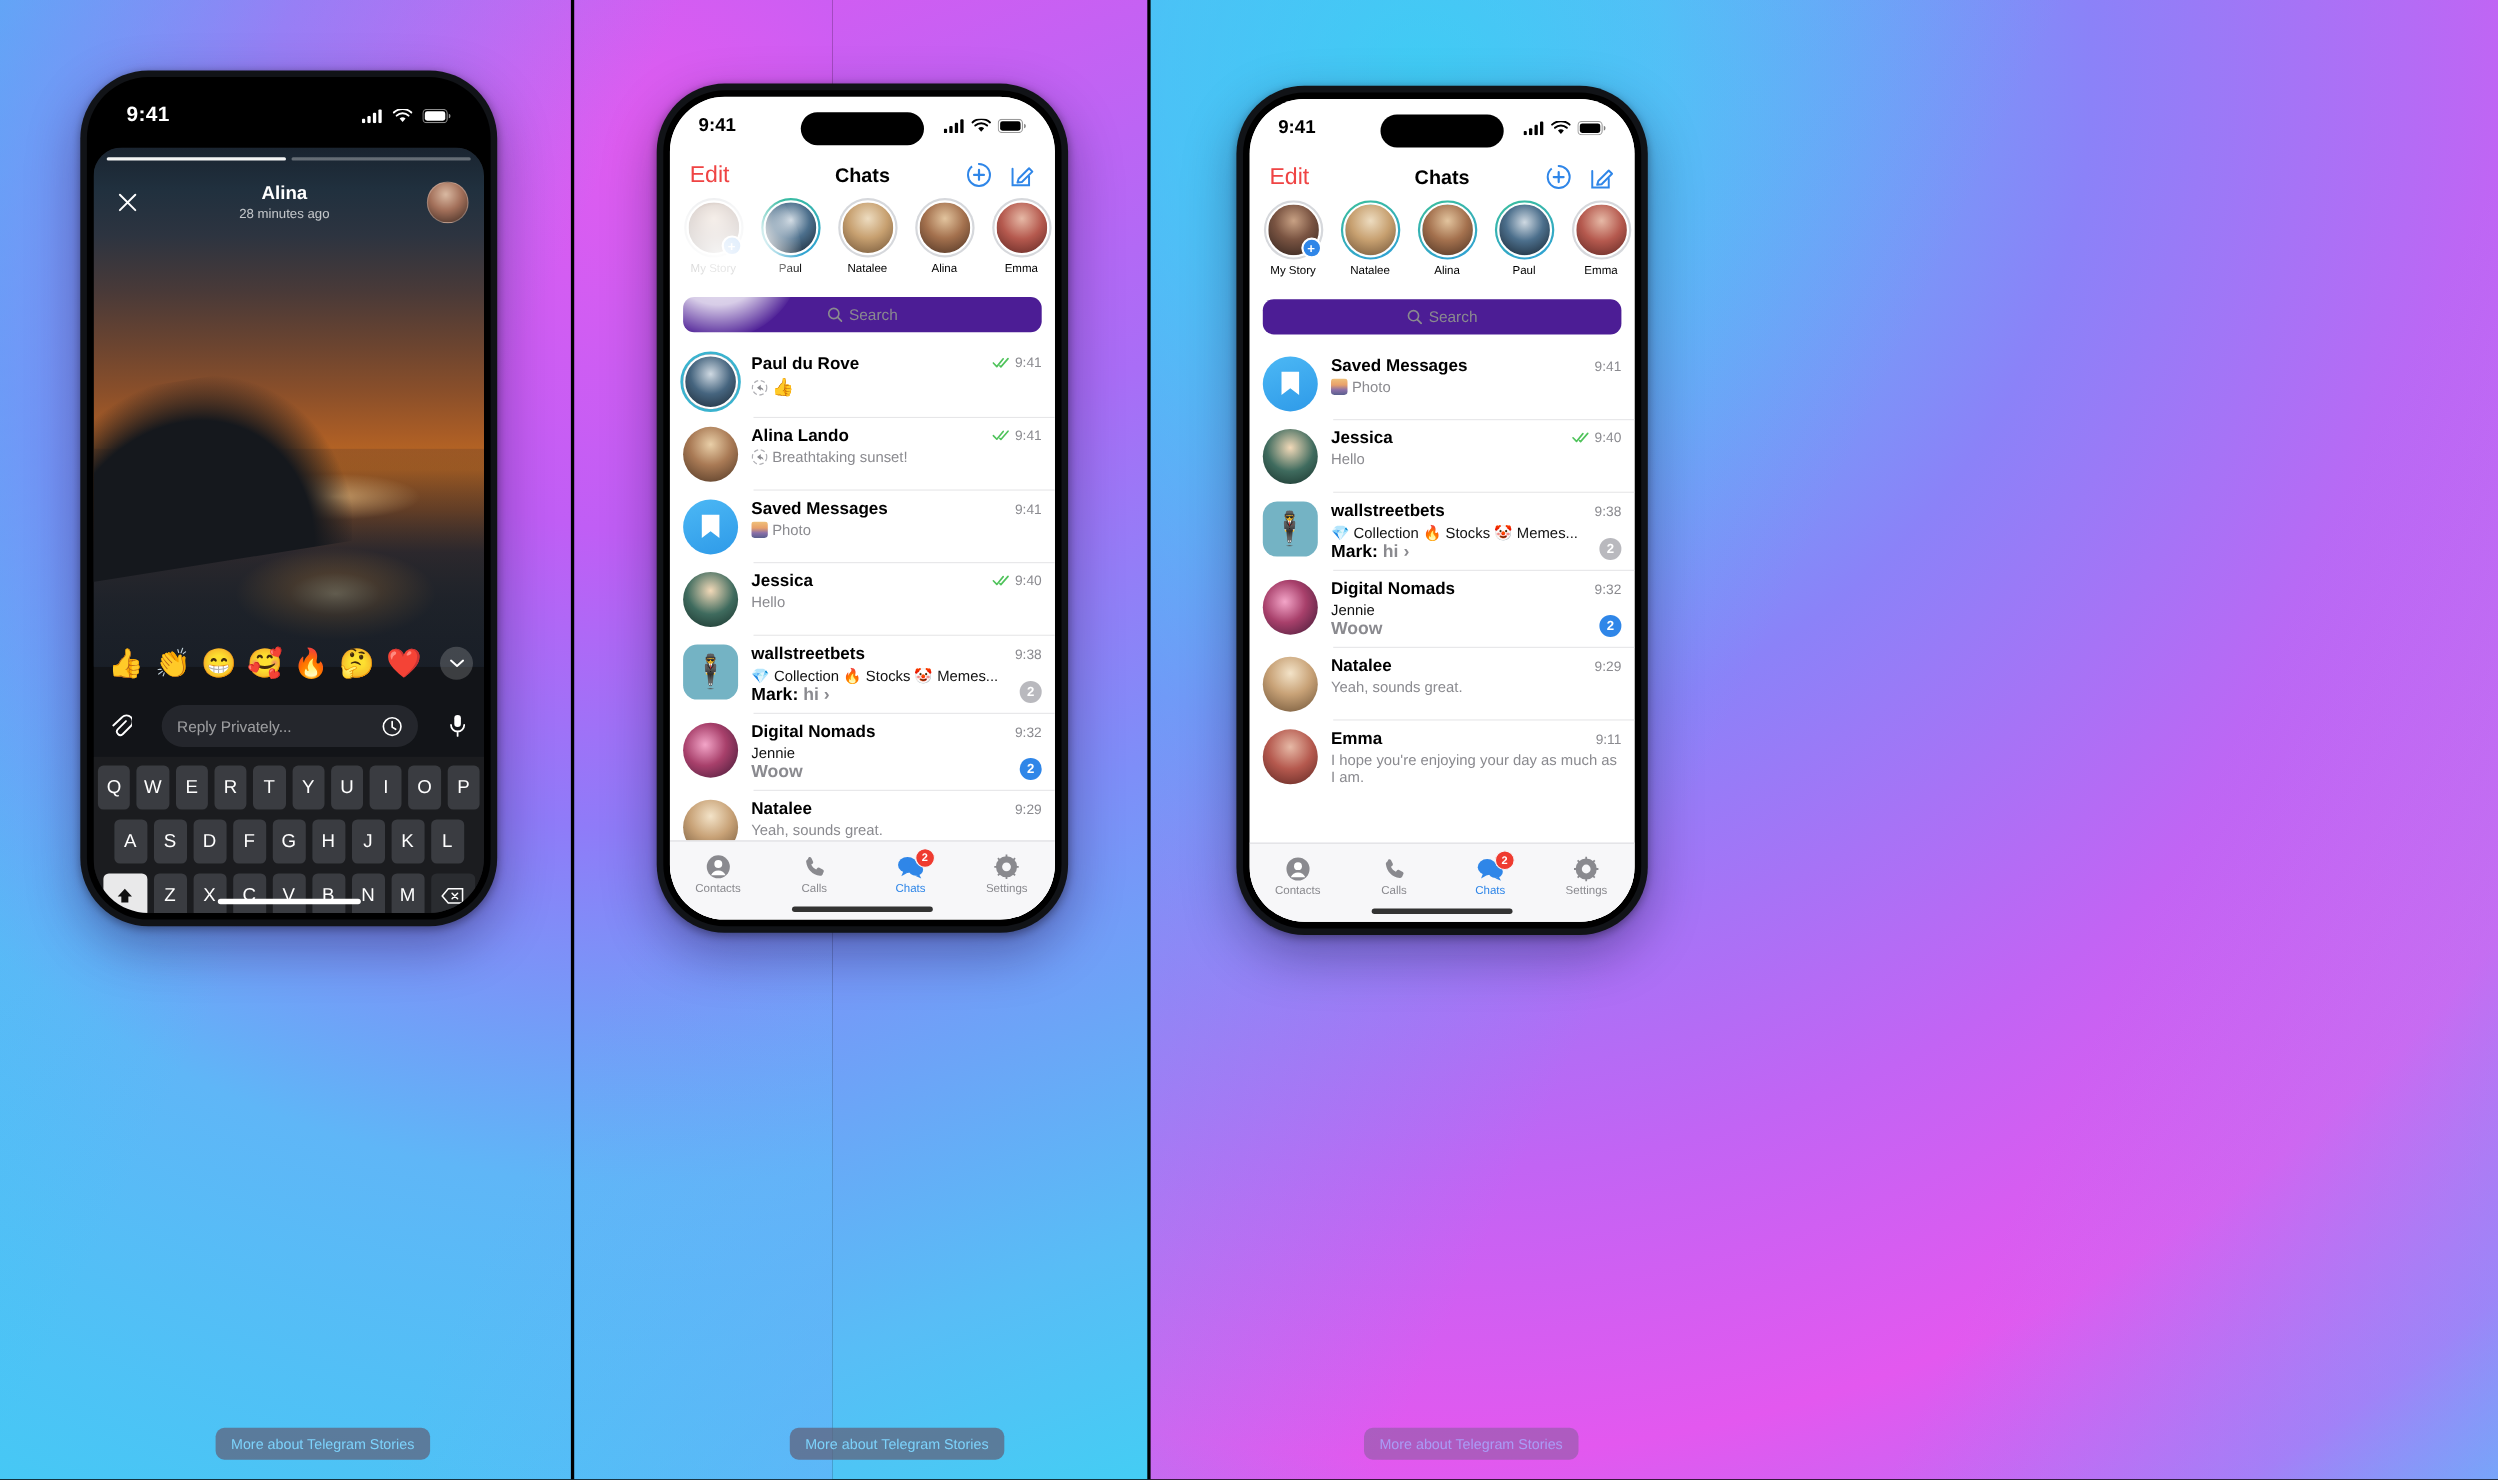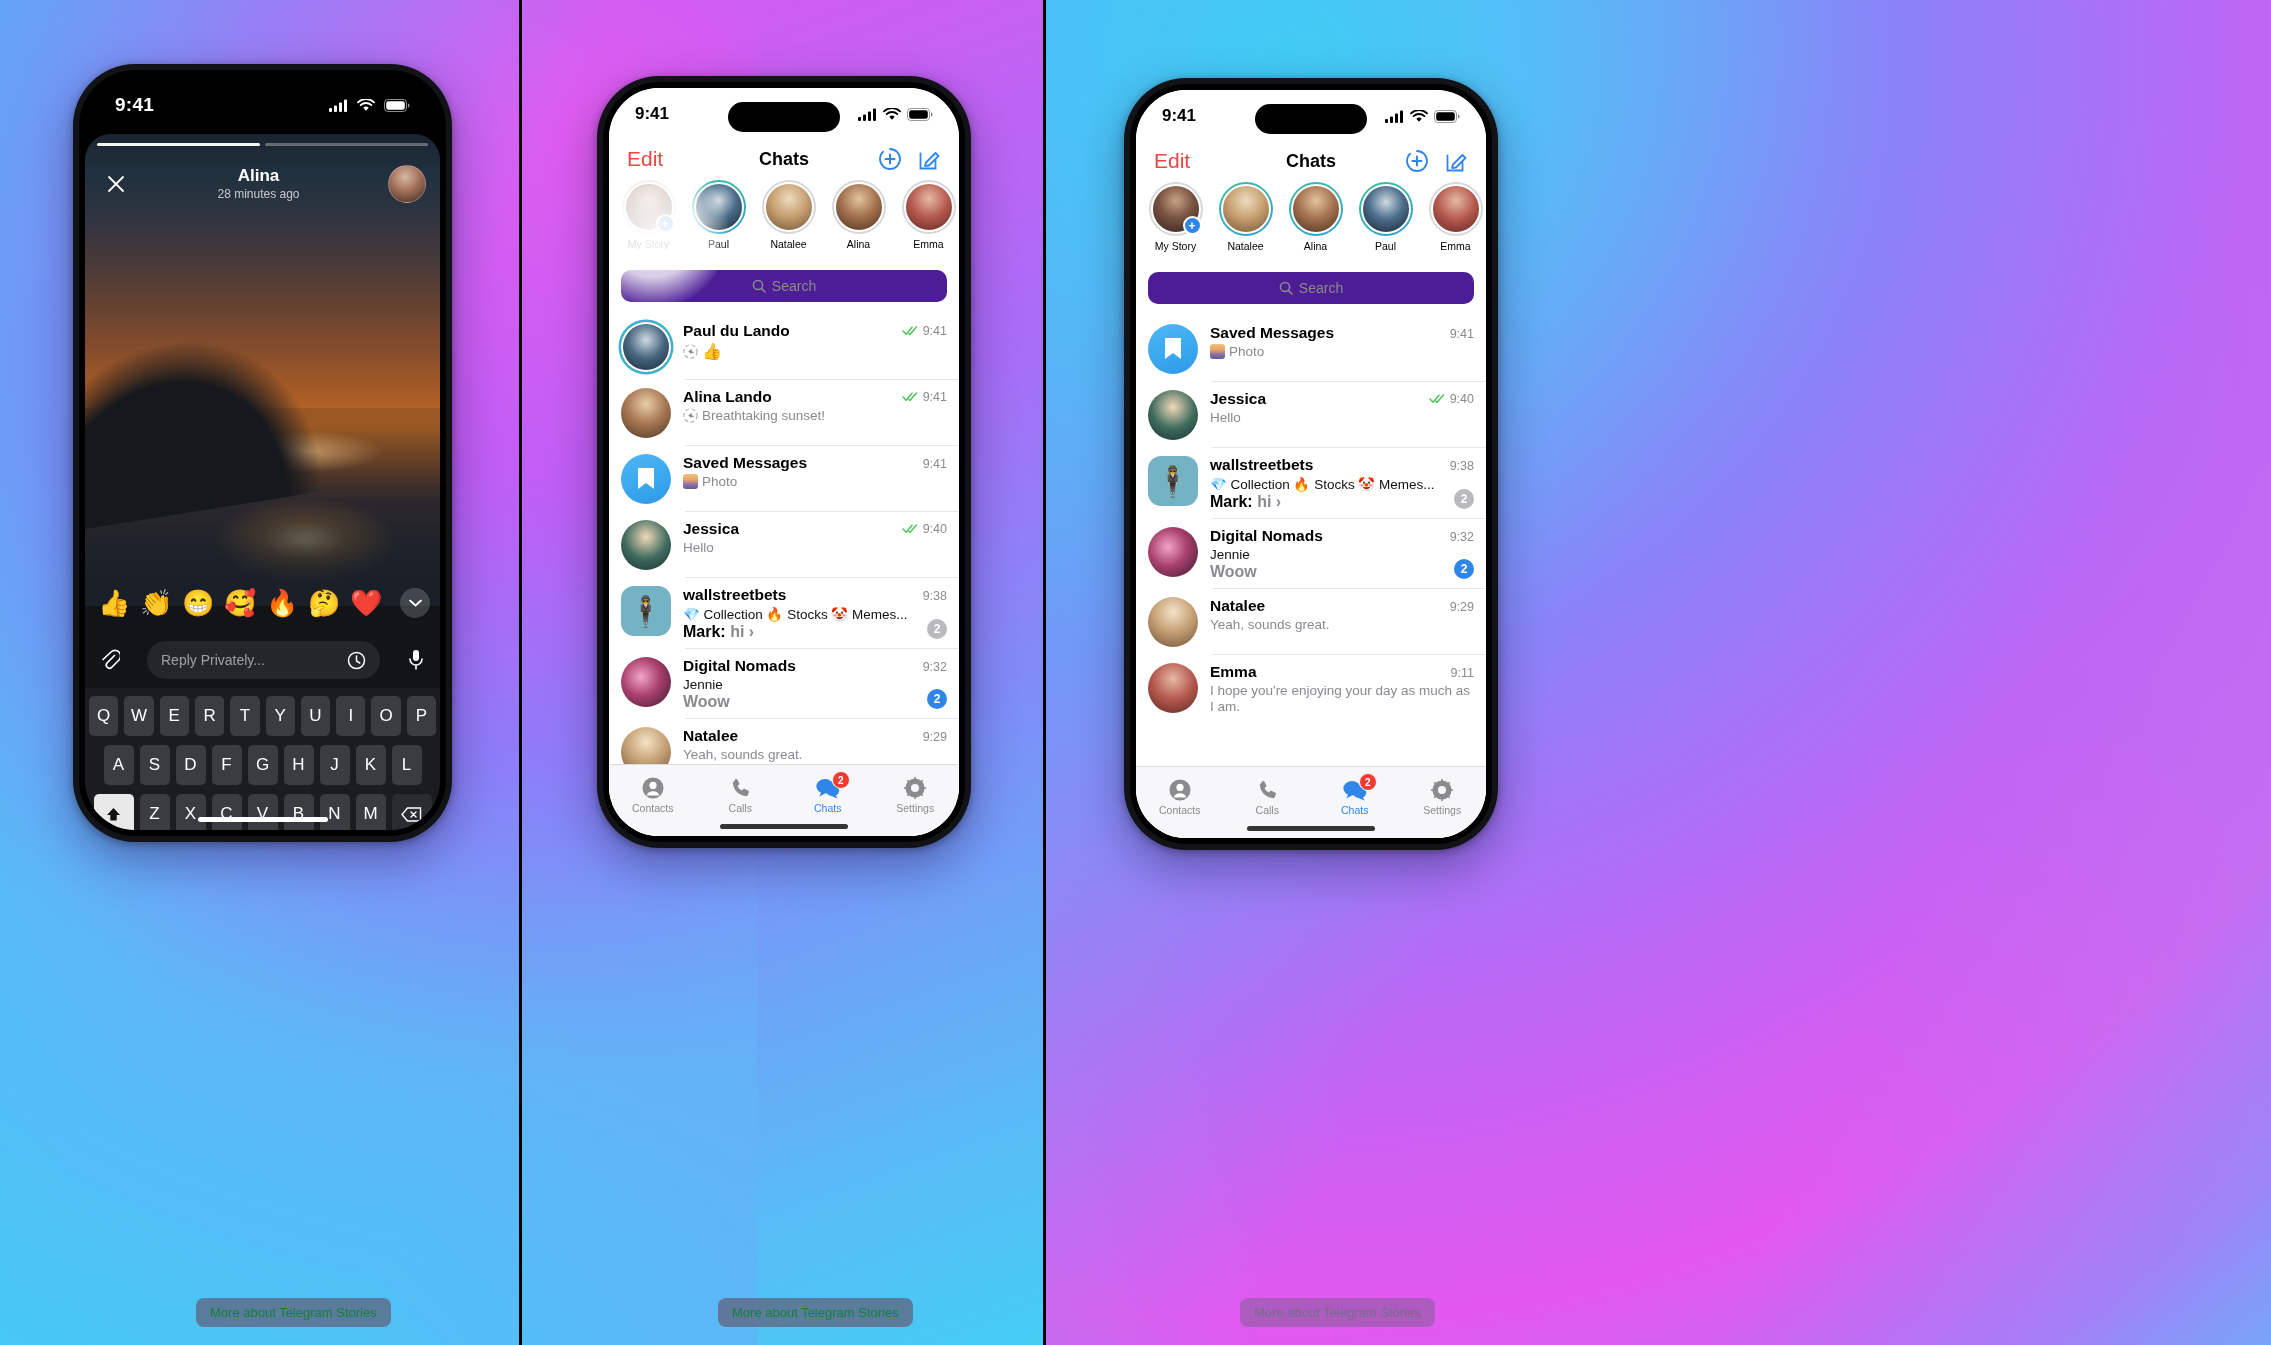--- a/index.html
+++ b/index.html
@@ -223,21 +223,21 @@
   }
   
   .glow {
     position:absolute; left:-32px; top:68px; width:152px; height:152px; border-radius:50%;
     background: radial-gradient(circle, rgba(255,255,255,.95) 0%, rgba(255,255,255,.78) 42%, rgba(255,255,255,0) 72%);
     z-index:18; pointer-events:none;
   }
   
   .cta {
     position:absolute; bottom:18px; border-radius:8px; background:rgba(95,95,120,.72);
-    color:#15803d; font-size:13px; padding:7px 14px; white-space:nowrap; z-index:35;
+    color:#7dd3fc; font-size:13px; padding:7px 14px; white-space:nowrap; z-index:35;
   }
   #cta1 { left:196px; }
   #cta2 { left:718px; }
   #cta3 { left:1240px; opacity:.55; }
 
   .ic-svg { display:block; }
 </style>
 </head>
 <body>
 
@@ -474,21 +474,21 @@
             </svg>
       <span>Search</span>
     </div>
 
     <div class="rows">
 
       <div class="crow">
         <div class="av ringed" style="background:radial-gradient(circle at 50% 36%,#cfd9e2 0%,#46657f 45%,#141f2a 100%)"></div>
         <div class="body">
           <div class="line1">
-            <span class="nm">Paul du Lando</span>
+            <span class="nm">Paul du Rove</span>
             <span class="meta">
               <svg class="ic-svg" width="17" height="11" viewBox="0 0 17 11">
                       <path d="M1 6l3.2 3.3L10 2.2M7 8.6l.9.9L14.4 2" stroke="#4fc35b" stroke-width="1.5" fill="none" stroke-linecap="round" stroke-linejoin="round"></path>
                     </svg>
               <span>9:41</span>
             </span>
           </div>
           <div class="msg">
             <svg class="ic-svg" width="15" height="15" viewBox="0 0 15 15">
                     <circle cx="7.5" cy="7.5" r="6.6" stroke="#b0b0b5" stroke-width="1.2" fill="none" stroke-dasharray="4 2.4"></circle>

